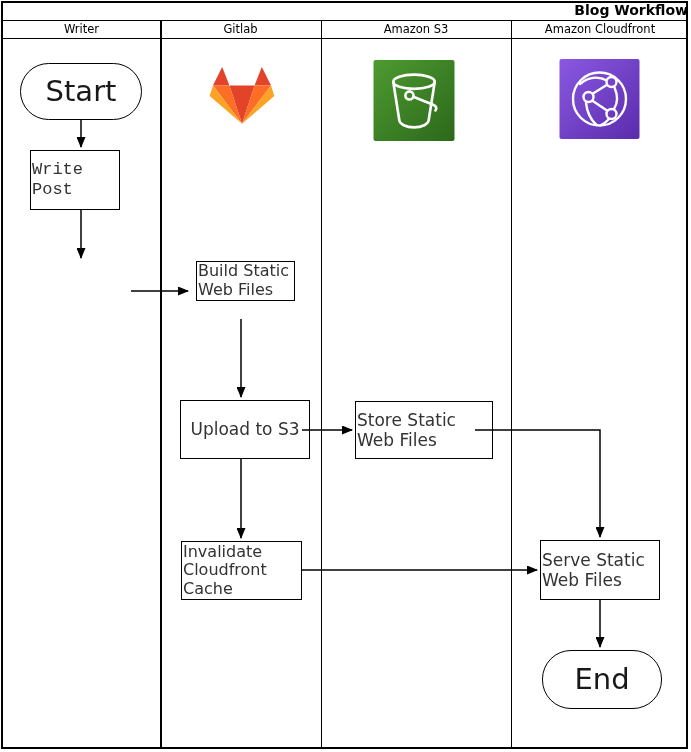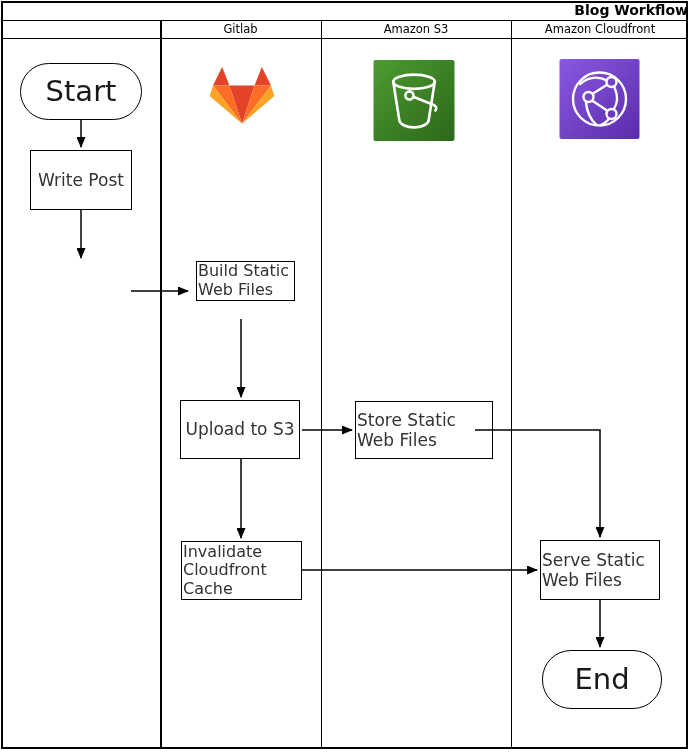--- a/index.html
+++ b/index.html
@@ -41,20 +41,21 @@
   <div class="frame"></div>
 
   <div class="title">Blog Workflow</div>
 
   <div class="hline" style="left:3px; top:19.5px; width:685px;"></div>
   <div class="hline" style="left:3px; top:37.5px; width:685px;"></div>
   <div class="vline" style="left:160px; top:19.5px; height:729px;"></div>
   <div class="vline" style="left:320.5px; top:19.5px; height:729px;"></div>
   <div class="vline" style="left:510.5px; top:19.5px; height:729px;"></div>
 
+  <div class="lane-label" style="left:3px; width:157px;">Writer</div>
   <div class="lane-label" style="left:161px; width:159px;">Gitlab</div>
   <div class="lane-label" style="left:322px; width:188px;">Amazon S3</div>
   <div class="lane-label" style="left:512px; width:176px;">Amazon Cloudfront</div>
 
   <svg class="icon" style="left:209px; top:65px;" width="66" height="62" viewBox="0 0 100 92">
     <polygon points="6,30 31,30 20,2" fill="#e24329"></polygon>
     <polygon points="69,30 94,30 80,2" fill="#e24329"></polygon>
     <polygon points="31,30 69,30 50,88" fill="#e24329"></polygon>
     <polygon points="6,30 31,30 50,88" fill="#fc6d26"></polygon>
     <polygon points="69,30 94,30 50,88" fill="#fc6d26"></polygon>
@@ -95,26 +96,26 @@
       <line x1="48" y1="25.5" x2="33.5" y2="34.5"></line>
       <line x1="32.5" y1="41.5" x2="47.5" y2="51.5"></line>
       <circle cx="52" cy="23" r="5" fill="url(#g-cf)"></circle>
       <circle cx="29" cy="38" r="5" fill="url(#g-cf)"></circle>
       <circle cx="52" cy="55" r="5" fill="url(#g-cf)"></circle>
     </g>
   </svg>
 
   <div class="node terminator" style="left:20px; top:63px; width:122px; height:57px;">Start</div>
 
-  <div class="node p17" style="left:30px; top:150px; width:102px; height:60px;">Write Post</div>
+  <div class="node p17" style="left:30px; top:150px; width:90px; height:60px;font-family:Liberation Mono, monospace;">Write Post</div>
 
 
   <div class="node p16" style="left:196px; top:261px; width:99px; height:40px;">Build Static Web Files</div>
 
-  <div class="node p17" style="left:180px; top:400px; width:120px; height:59px;">Upload to S3</div>
+  <div class="node p17" style="left:180px; top:400px; width:130px; height:59px;">Upload to S3</div>
 
   <div class="node p16" style="left:181px; top:541px; width:121px; height:59px;">Invalidate Cloudfront Cache</div>
 
   <div class="node p17" style="left:355px; top:401px; width:138px; height:58px;">Store Static Web Files</div>
 
   <div class="node p17" style="left:540px; top:540px; width:120px; height:60px;">Serve Static Web Files</div>
 
   <div class="node terminator" style="left:542px; top:650px; width:120px; height:59px;">End</div>
 
   <svg id="connectors" width="691" height="752" viewBox="0 0 691 752">

